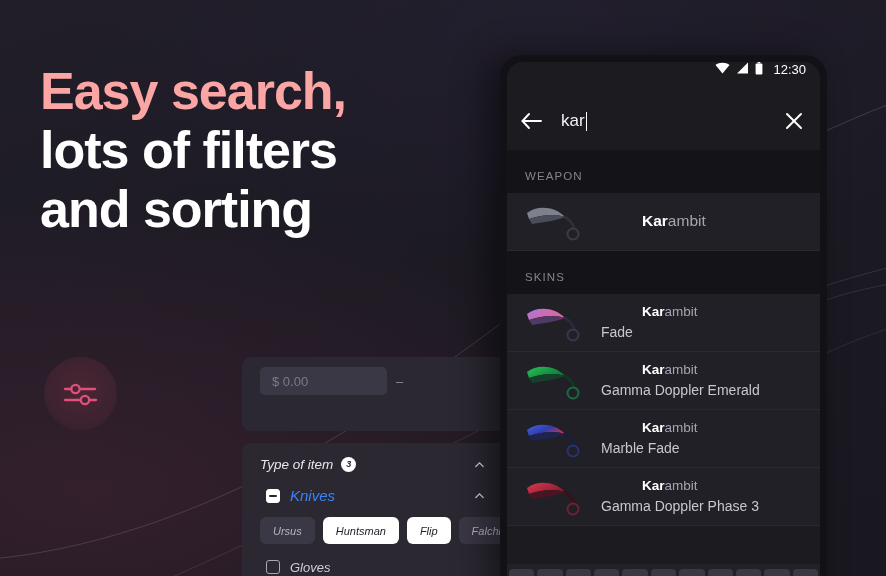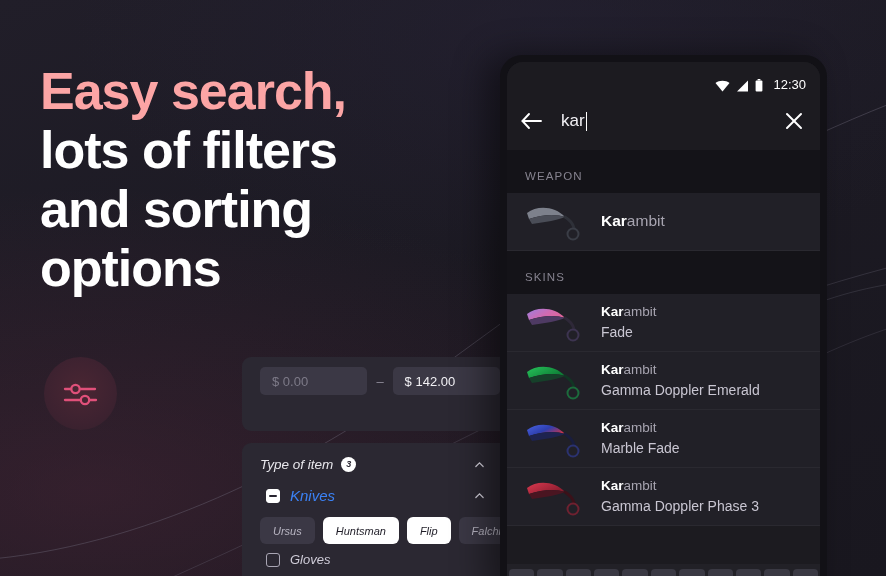--- a/index.html
+++ b/index.html
@@ -102,22 +102,22 @@
   .chip{
     height:27px; padding:0 13px;
     border-radius:6px;
     display:flex; align-items:center;
     font-size:11px; white-space:nowrap;
   }
   .chip.off{ background:#3b3845; color:#b9b6c3; }
   .chip.on{ background:#ffffff; color:#1f1d27; font-weight:400; }
 
   .gloves-row{
-    display:flex; align-items:center;
-    padding:8px 14px 0 24px;
+    display:flex; 
+    padding:16px 14px 0 24px;
     font-size:13px; color:#cfccd8;
   }
 
   
   #phone{
     position:absolute; left:500px; top:55px;
     width:327px; height:540px;
     background:#121116;
     border-radius:22px 22px 0 0;
     padding:7px 7px 0 7px;
@@ -127,21 +127,21 @@
   #screen{
     width:100%; height:100%;
     background:#1c1b20;
     border-radius:16px 16px 0 0;
     overflow:hidden;
     position:relative;
   }
 
   .statusbar{
     height:30px; background:#1c1b20;
-    display:flex; align-items:flex-end; justify-content:flex-end;
+    display:flex; align-items:flex-start; justify-content:flex-end;
     padding-right:14px; gap:6px;
   }
   .st-time{ color:#ffffff; font-size:13px; margin-left:4px; }
 
   .searchbar{
     height:58px; background:#1c1b20;
     display:flex; align-items:center;
     padding:0 16px 0 14px;
   }
   .sq-text{
@@ -167,21 +167,21 @@
     display:flex; align-items:center;
     padding:0 16px;
     border-bottom:1px solid #2a2930;
     position:relative;
   }
   .knife-slot{
     width:62px; height:46px; flex:none;
     position:relative;
   }
   .r-text{ margin-left:16px; line-height:1.35; }
-  .r-l1{ font-size:13.5px; }
+  .r-l1{ font-size:13.5px;margin-left:41px; }
   .r-l1 .m{ color:#ffffff; font-weight:700; }
   .r-l1 .n{ color:#a7a4b0; }
   .r-l2{ font-size:14px; color:#c9c6d2; margin-top:1px; }
   .result.single .r-text{ font-size:15px; }
   .result.single .r-l1{ font-size:15.5px; }
 
   .kb{
     position:absolute; left:0; right:0; bottom:0;
     height:31px; background:#222127;
     padding-top:5px;
@@ -204,41 +204,39 @@
     <path d="M120 600 C 260 540 400 470 540 400 C 660 340 790 292 910 262" fill="none" stroke="#6d6a7a" stroke-opacity=".30" stroke-width="1"></path>
     <path d="M430 600 C 540 520 660 440 760 386 C 830 348 880 330 910 322" fill="none" stroke="#6d6a7a" stroke-opacity=".24" stroke-width="1"></path>
     <path d="M826 300 C 850 292 868 288 890 284" fill="none" stroke="#6d6a7a" stroke-opacity=".28" stroke-width="1"></path>
   </svg>
 </div>
 
 <div class="headline">
   <div class="accent">Easy search,</div>
   <div>lots of filters</div>
   <div>and sorting</div>
-  <div>options</div>
 </div>
 
 <div class="filter-circle">
   <svg width="38" height="30" viewBox="0 0 38 30">
     <g stroke="#e0507a" stroke-width="2.3" fill="none" stroke-linecap="round">
       <line x1="3" y1="10" x2="9" y2="10"></line>
       <circle cx="13.5" cy="10" r="4.2"></circle>
       <line x1="19" y1="10" x2="33" y2="10"></line>
       <line x1="3" y1="21" x2="18" y2="21"></line>
       <circle cx="23" cy="21" r="4.2"></circle>
       <line x1="28" y1="21" x2="34" y2="21"></line>
     </g>
   </svg>
 </div>
 
 <div class="panel price">
   <div class="price-row">
     <div class="price-in empty" placeholder="$ 0.00">$ 0.00</div>
     <span class="dash">–</span>
-    <div class="price-in filled">$ 142.00</div>
   </div>
 </div>
 
 <div class="panel type">
   <div class="sec-head">
     <span>Type of item</span>
     <span class="badge">3</span>
     <svg class="chev" viewBox="0 0 16 16">
       <path d="M3.5 10.5 L8 6 L12.5 10.5" fill="none" stroke="#d6d3de" stroke-width="1.5" stroke-linecap="round"></path>
     </svg>

